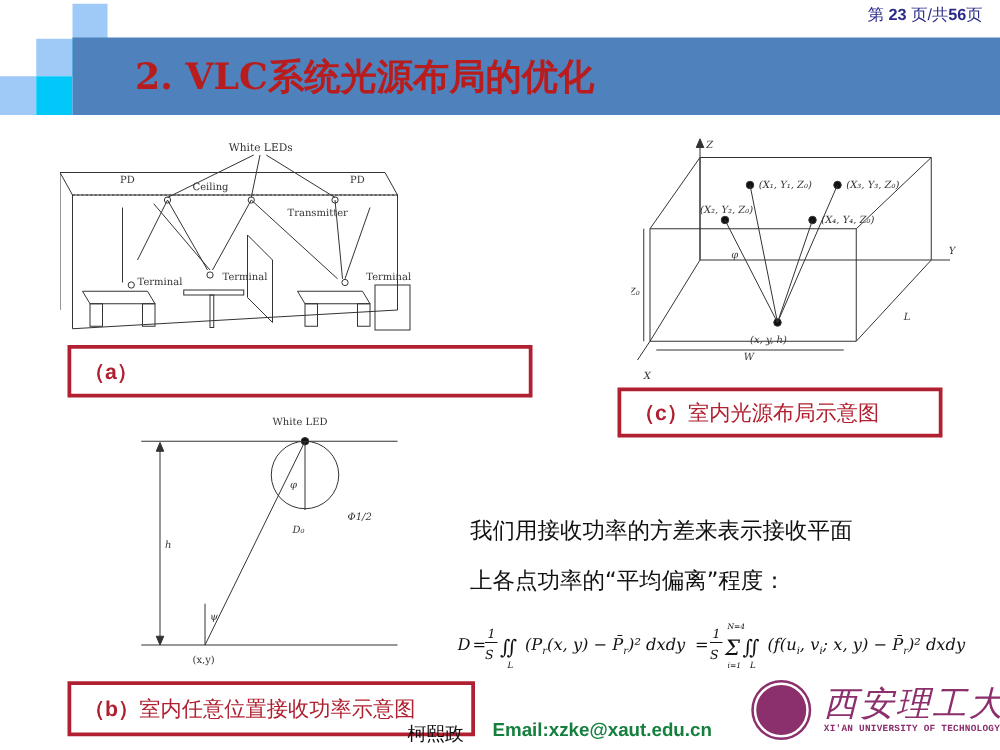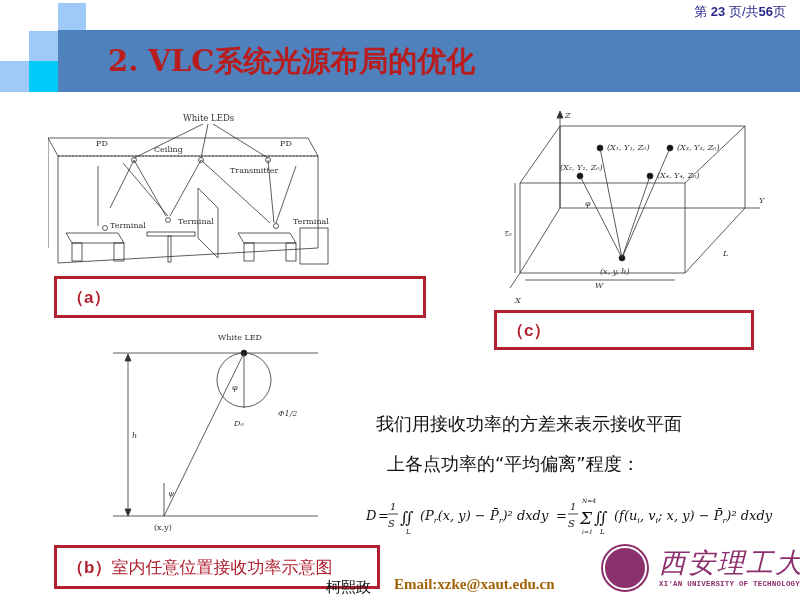--- a/index.html
+++ b/index.html
@@ -40,22 +40,22 @@
   .formula {
     position: absolute; left: 366px; top: 496px; width: 432px; height: 40px;
     font-family: "DejaVu Serif", serif; font-style: italic; font-size: 13px; color: #111;
   }
 
   .footer-author {
     position: absolute; left: 326px; top: 578px; font-size: 15px; color: #111;
     font-family: "DejaVu Serif", serif;
   }
   .footer-email {
-    position: absolute; left: 394px; top: 576px; font-size: 15px; color: #a16207; font-weight: bold;
-    font-family: Liberation Serif, serif;
+    position: absolute; left: 394px; top: 576px; font-size: 15px; color: #15803d; font-weight: bold;
+    font-family: Liberation Sans, sans-serif;
   }
   .logo-seal {
     position: absolute; left: 603px; top: 546px; width: 44px; height: 44px; border-radius: 50%;
     background: #8b2f6d; border: 2px solid #ffffff; box-shadow: 0 0 0 2px #8b2f6d;
   }
   .logo-cn {
     position: absolute; left: 659px; top: 545px; font-size: 27px; color: #8b2f6d;
     font-family: "DejaVu Serif", serif; font-style: italic; letter-spacing: 2px; white-space: nowrap;
   }
   .logo-en {
@@ -166,20 +166,21 @@
     <text x="55" y="62" fill="#333" stroke="none">(X₂, Y₂, Z₀)</text>
     <text x="172" y="42" fill="#333" stroke="none">(X₃, Y₃, Z₀)</text>
     <text x="152" y="70" fill="#333" stroke="none">(X₄, Y₄, Z₀)</text>
     <text x="95" y="166" fill="#333" stroke="none">(x, y, h)</text>
     <text x="80" y="98" fill="#333" stroke="none">φ</text>
   </svg>
 </div>
 
 <div class="caption" style="left:494px;top:310px;width:260px;height:40px;">
   <span class="lbl">（c）</span>
+    <span>室内光源布局示意图</span>
 </div>
 
 <div class="figure" style="left:108px;top:328px;width:220px;height:210px;">
   <svg width="220" height="210" viewBox="0 0 220 210" font-family="DejaVu Serif, serif" font-size="8" fill="none" stroke="#333" stroke-width="0.8">
     <text x="110" y="12" fill="#333" stroke="none">White LED</text>
     <line x1="5" y1="25" x2="210" y2="25"></line>
     <line x1="5" y1="188" x2="210" y2="188"></line>
     <circle cx="136" cy="25" r="3" fill="#111"></circle>
     <circle cx="136" cy="52" r="27"></circle>
     <line x1="136" y1="25" x2="136" y2="80"></line>
@@ -196,21 +197,21 @@
     <text x="46" y="202" fill="#333" stroke="none">(x,y)</text>
   </svg>
 </div>
 
 <div class="caption" style="left:54px;top:545px;width:326px;height:44px;">
   <span class="lbl">（b）</span>
     <span>室内任意位置接收功率示意图</span>
 </div>
 
 <div class="body-text" style="top:412px;">我们用接收功率的方差来表示接收平面</div>
-<div class="body-text" style="top:452px;margin-left:11px;">上各点功率的“平均偏离”程度：</div>
+<div class="body-text" style="top:452px;">上各点功率的“平均偏离”程度：</div>
 
 <div class="formula">
   <svg width="432" height="40" viewBox="0 0 432 40" font-family="DejaVu Serif, serif" font-size="13" fill="#111">
     <text x="0" y="24" font-style="italic">D</text>
     <text x="12" y="24">=</text>
     <text x="24" y="14" font-size="10">1</text>
     <line x1="22" y1="18" x2="32" y2="18" stroke="#111" stroke-width="0.8"></line>
     <text x="22" y="31" font-size="10" font-style="italic">S</text>
     <text x="34" y="27" font-size="16">∬</text>
     <text x="40" y="38" font-size="7" font-style="italic">L</text>

